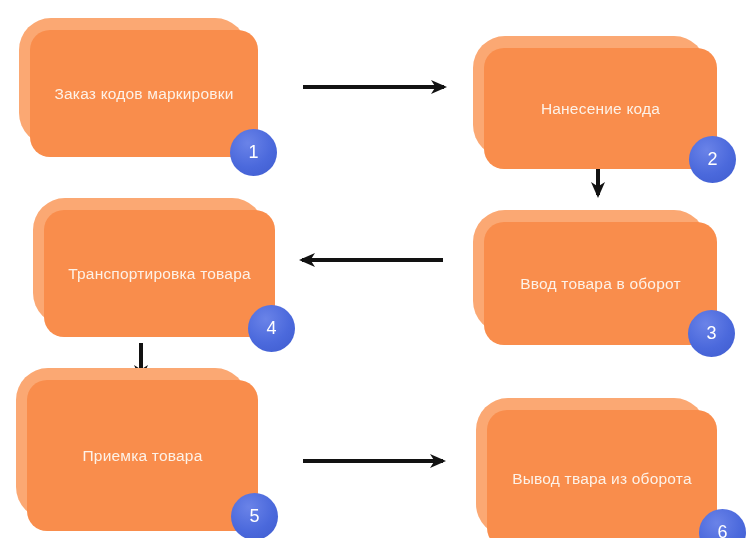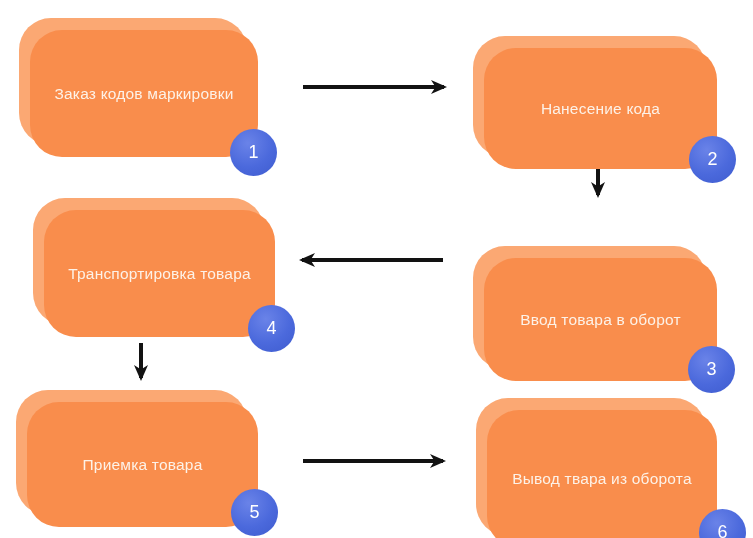--- a/index.html
+++ b/index.html
@@ -24,43 +24,43 @@
   .node{position:absolute;}
   .node .back{
     position:absolute;inset:0;
     transform:translate(-11px,-12px);
     background:var(--card-back);
     border-radius:32px;
   }
   .node .front{
     position:absolute;inset:0;
     background:var(--card-front);
-    border-radius:32px;
+    border-radius:20px;
     display:flex;align-items:center;justify-content:center;
     text-align:center;
     color:var(--label-text);
     font-size:15.5px;
     letter-spacing:.2px;
     padding:0 10px;
     box-sizing:border-box;
   }
   .badge{
     position:absolute;
     width:47px;height:47px;border-radius:50%;
     background:radial-gradient(circle at 38% 30%, #6a83e8 0%, var(--badge-blue) 55%, #3e5bce 100%);
     color:var(--badge-text);
     font-size:18px;
     display:flex;align-items:center;justify-content:center;
   }
   
   .n1{left:30px;top:30px;width:228px;height:127px;}
   .n2{left:484px;top:48px;width:233px;height:121px;}
-  .n3{left:484px;top:222px;width:233px;height:123px;margin-top:36px;}
+  .n3{left:484px;top:222px;width:233px;height:123px;}
   .n4{left:44px;top:210px;width:231px;height:127px;}
-  .n5{left:27px;top:402px;width:231px;height:125px;}
+  .n5{left:27px;top:380px;width:231px;height:151px;}
   .n6{left:487px;top:410px;width:230px;height:138px;}
   
   .n1 .badge{right:-19px;bottom:-19px;}
   .n2 .badge{right:-19px;bottom:-14px;}
   .n3 .badge{right:-18px;bottom:-12px;}
   .n4 .badge{right:-20px;bottom:-15px;}
   .n5 .badge{right:-20px;bottom:-9px;}
   .n6 .badge{right:-29px;bottom:-8px;}
   
   svg.arrows{

